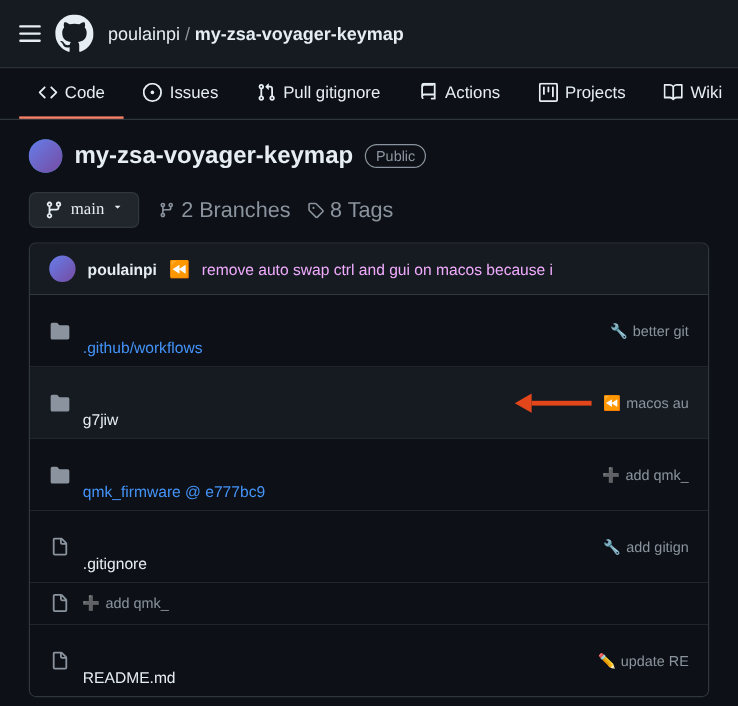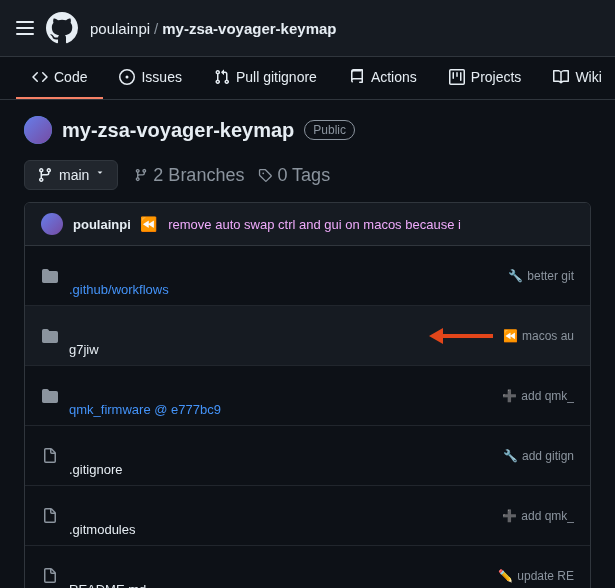--- a/index.html
+++ b/index.html
@@ -138,20 +138,21 @@
       display: flex;
       gap: 6px;
       background: #21262d;
       border: 1px solid #30363d;
       color: #e6edf3;
       padding: 6px 12px;
       border-radius: 6px;
       cursor: pointer;
       font-size: 14px;
       font-weight: 500;
+      font-family: Liberation Serif, serif;
     }
     .branch-info {
       display: flex;
       align-items: center;
       gap: 14px;
       color: #8b949e;
       font-size: 18px;
     }
     .branch-info-item {
       display: flex;
@@ -364,21 +365,21 @@
       <div class="branch-info-item">
         <svg width="14" height="14" viewBox="0 0 16 16" fill="currentColor">
           <path fill-rule="evenodd" d="M11.75 2.5a.75.75 0 100 1.5.75.75 0 000-1.5zm-2.25.75a2.25 2.25 0 113 2.122V6A2.5 2.5 0 0110 8.5H6a1 1 0 00-1 1v1.128a2.251 2.251 0 11-1.5 0V5.372a2.25 2.25 0 111.5 0v1.836A2.492 2.492 0 016 7h4a1 1 0 001-1v-.628A2.25 2.25 0 019.5 3.25zM4.25 12a.75.75 0 100 1.5.75.75 0 000-1.5zM3.5 3.25a.75.75 0 111.5 0 .75.75 0 01-1.5 0z"></path>
         </svg>
         <span>2 Branches</span>
       </div>
       <div class="branch-info-item">
         <svg width="14" height="14" viewBox="0 0 16 16" fill="currentColor">
           <path fill-rule="evenodd" d="M2.5 7.775V2.75a.25.25 0 01.25-.25h5.025a.25.25 0 01.177.073l6.25 6.25a.25.25 0 010 .354l-5.025 5.025a.25.25 0 01-.354 0l-6.25-6.25a.25.25 0 01-.073-.177zm-1.5 0V2.75C1 1.784 1.784 1 2.75 1h5.025c.464 0 .91.184 1.238.513l6.25 6.25a1.75 1.75 0 010 2.474l-5.026 5.026a1.75 1.75 0 01-2.474 0l-6.25-6.25A1.75 1.75 0 011 7.775zM6 5a1 1 0 100 2 1 1 0 000-2z"></path>
         </svg>
-        <span>0 Tags</span>
+        <span>8 Tags</span>
       </div>
     </div>
   </div>
 
   <div class="file-table">
 
     <div class="commit-row">
       <div class="commit-avatar"></div>
       <span class="commit-author">poulainpi</span>
       <span style="color:#8b949e;font-size:14px;">⏪</span>
@@ -441,21 +442,20 @@
         <span class="file-commit">add gitign</span>
       </div>
     </div>
 
     <div class="file-row">
       <span class="file-icon">
         <svg width="16" height="16" viewBox="0 0 16 16" fill="#8b949e">
           <path fill-rule="evenodd" d="M3.75 1.5a.25.25 0 00-.25.25v11.5c0 .138.112.25.25.25h8.5a.25.25 0 00.25-.25V6H9.75A1.75 1.75 0 018 4.25V1.5H3.75zm5.75.56v2.19c0 .138.112.25.25.25h2.19L9.5 2.06zM2 1.75C2 .784 2.784 0 3.75 0h5.086c.464 0 .909.184 1.237.513l3.414 3.414c.329.328.513.773.513 1.237v8.086A1.75 1.75 0 0112.25 15h-8.5A1.75 1.75 0 012 13.25V1.75z"></path>
         </svg>
       </span>
-      <span class="file-name plain">.gitmodules</span>
       <div class="commit-icon-area">
         <span>➕</span>
         <span class="file-commit">add qmk_</span>
       </div>
     </div>
 
 
     <div class="file-row">
       <span class="file-icon">
         <svg width="16" height="16" viewBox="0 0 16 16" fill="#8b949e">

